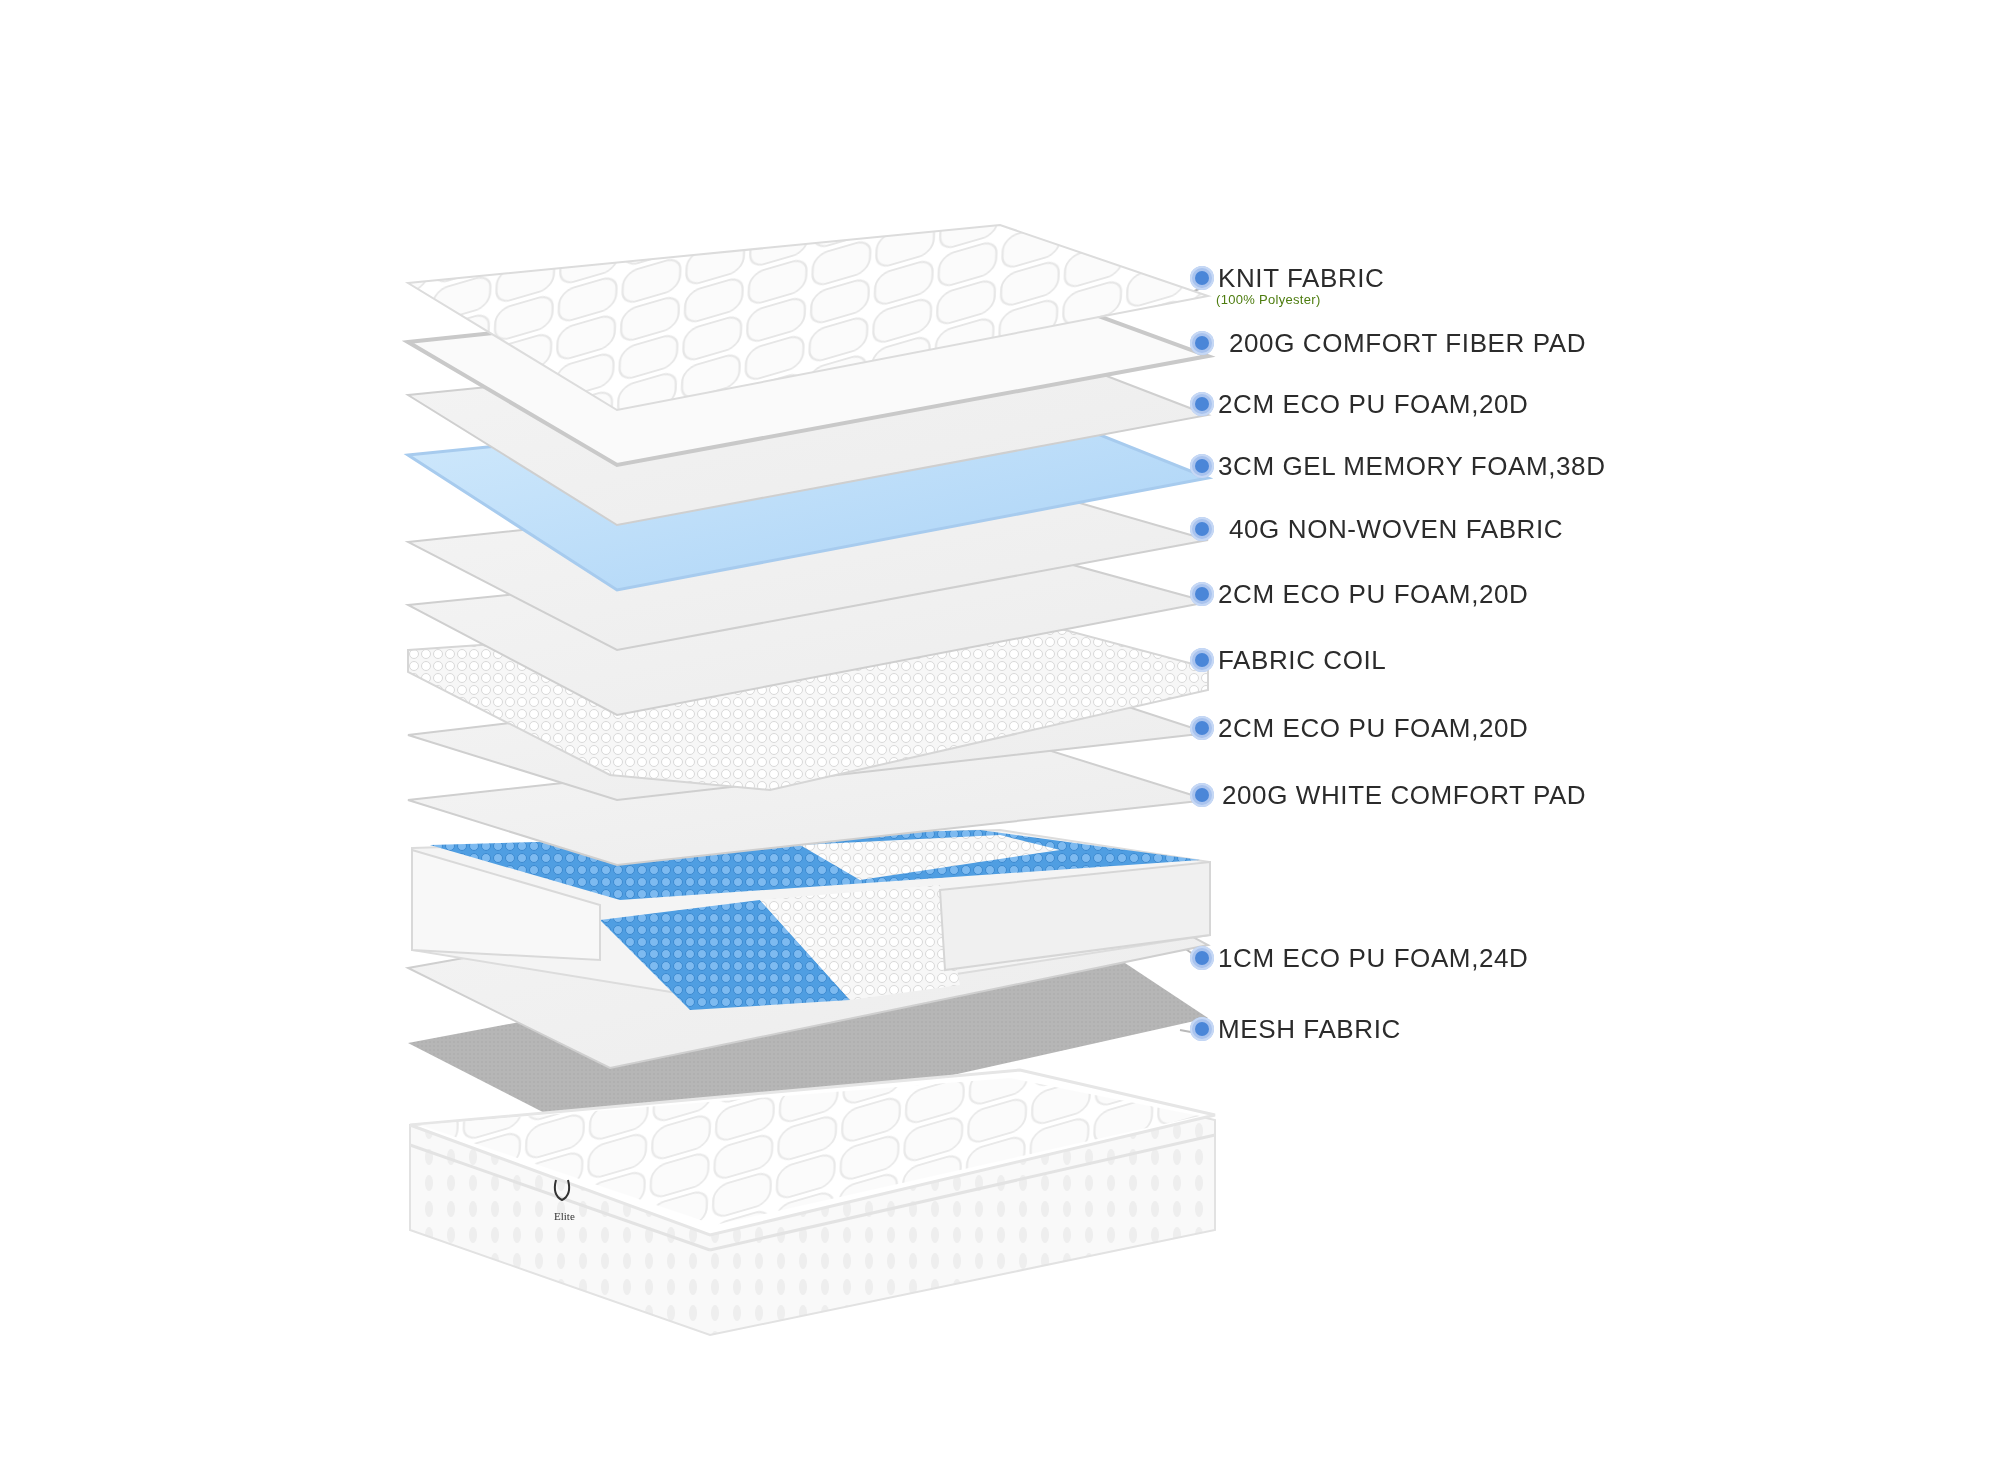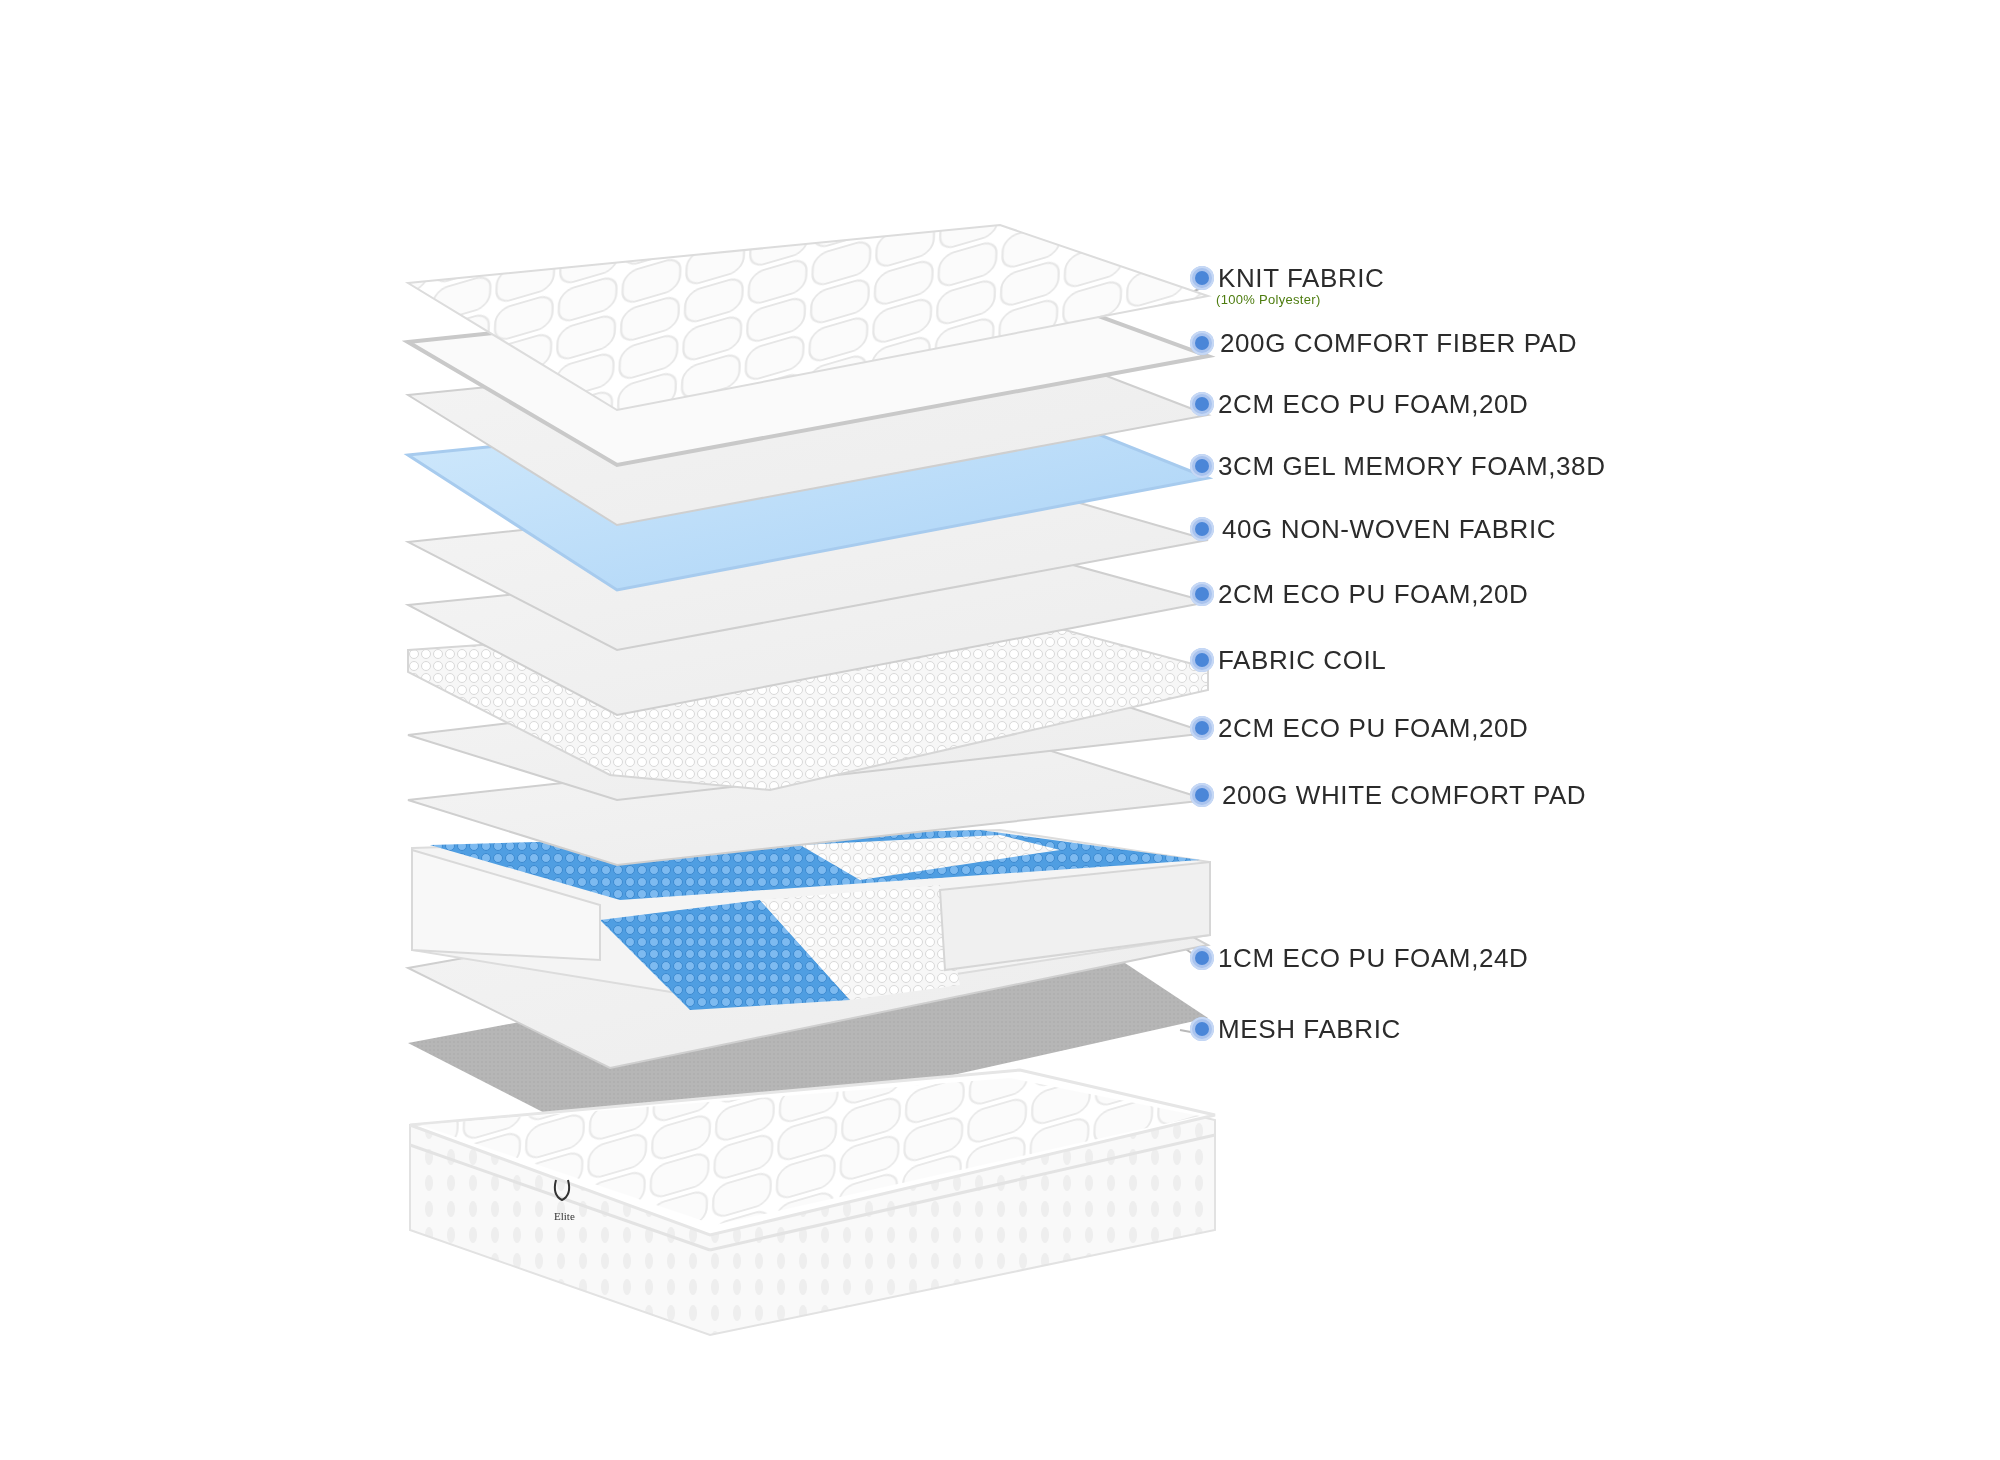--- a/index.html
+++ b/index.html
@@ -114,33 +114,33 @@
 
   <div class="label" style="top:263px">
     <span class="dot" style="top:3px"></span>
     <span>
       <span class="ltxt">KNIT FABRIC</span>
       <span class="lsub">(100% Polyester)</span>
     </span>
   </div>
   <div class="label" style="top:328px">
     <span class="dot" style="top:3px"></span>
-    <span class="ltxt" style="margin-left:2px">200G COMFORT FIBER PAD</span>
+    <span class="ltxt" style="margin-left:11px">200G COMFORT FIBER PAD</span>
   </div>
   <div class="label" style="top:389px">
     <span class="dot" style="top:3px"></span>
     <span class="ltxt">2CM ECO PU FOAM,20D</span>
   </div>
   <div class="label" style="top:451px">
     <span class="dot" style="top:3px"></span>
     <span class="ltxt">3CM GEL MEMORY FOAM,38D</span>
   </div>
   <div class="label" style="top:514px">
     <span class="dot" style="top:3px"></span>
-    <span class="ltxt" style="margin-left:4px">40G NON-WOVEN FABRIC</span>
+    <span class="ltxt" style="margin-left:11px">40G NON-WOVEN FABRIC</span>
   </div>
   <div class="label" style="top:579px">
     <span class="dot" style="top:3px"></span>
     <span class="ltxt">2CM ECO PU FOAM,20D</span>
   </div>
   <div class="label" style="top:645px">
     <span class="dot" style="top:3px"></span>
     <span class="ltxt">FABRIC COIL</span>
   </div>
   <div class="label" style="top:713px">

